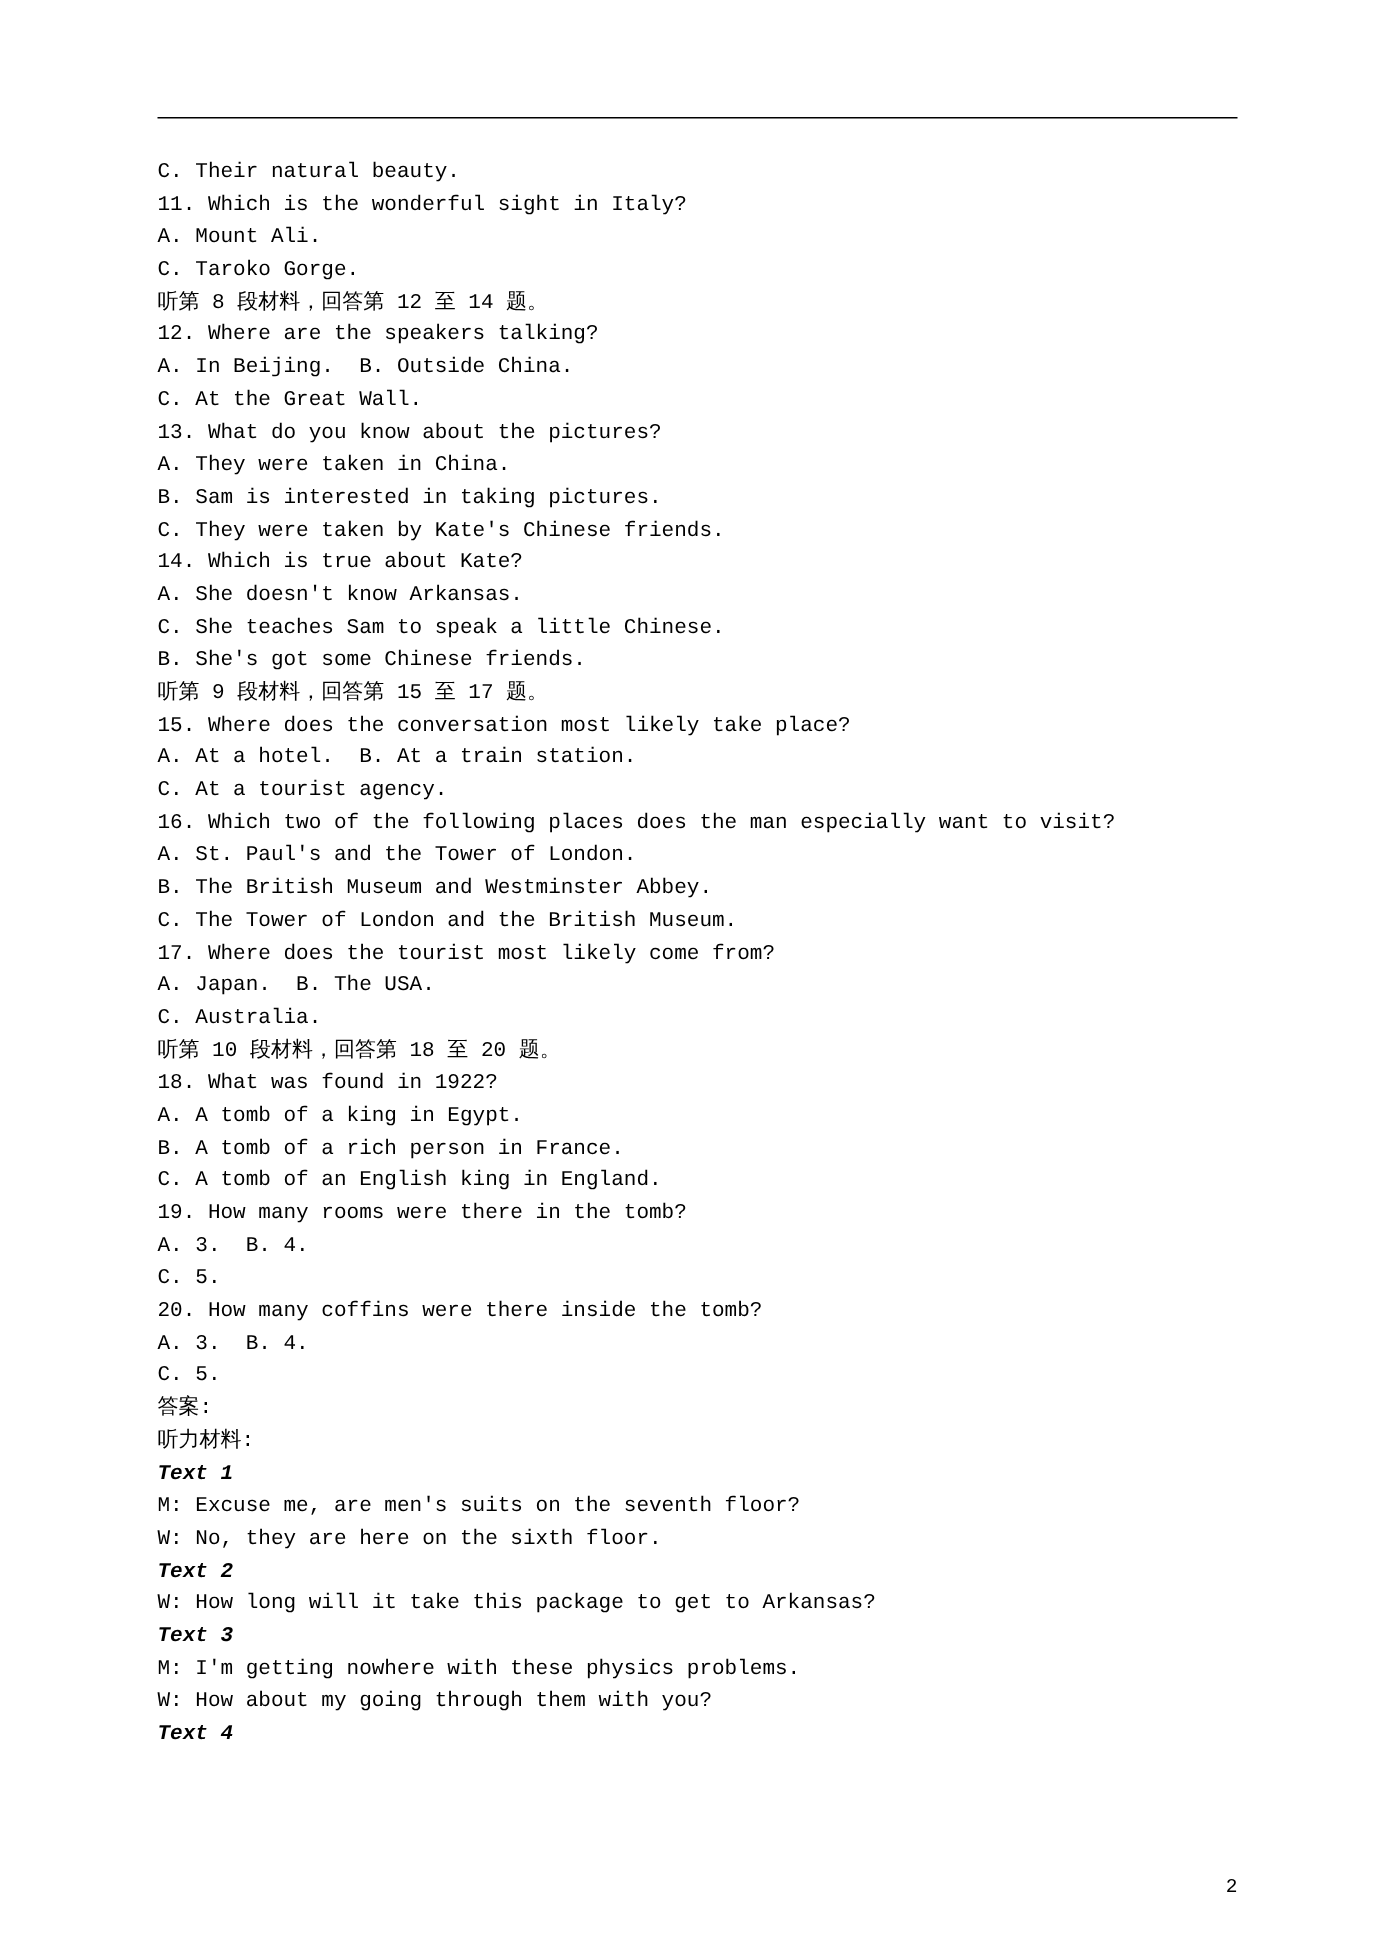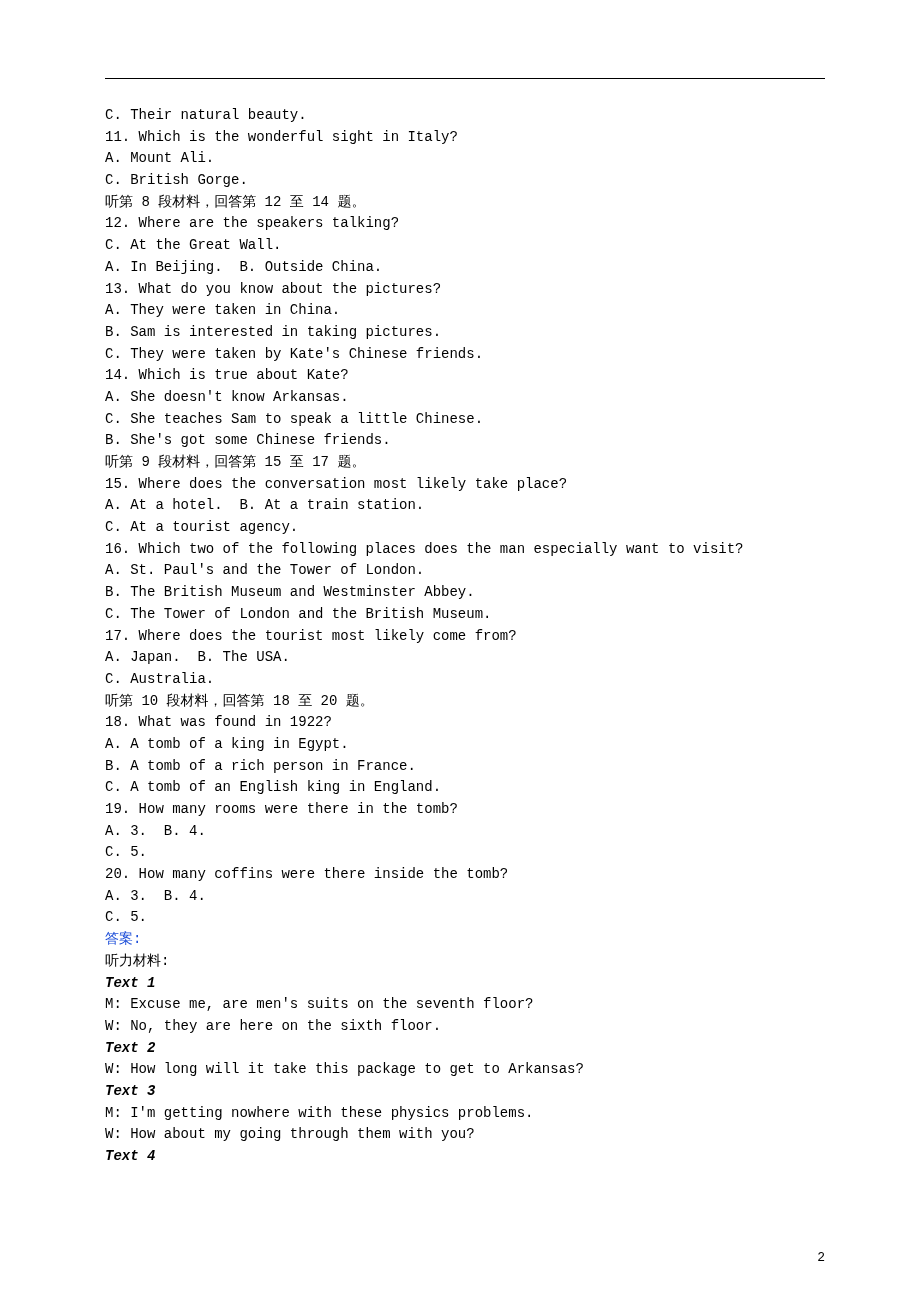--- a/index.html
+++ b/index.html
@@ -25,44 +25,44 @@
     margin: 0 0 26px 0;
   }
   .line {
     white-space: pre-wrap;
   }
   .bold {
     font-weight: bold;
     font-style: italic;
   }
   .red {
-    color: #1d4ed8;
+    color: #000000;
   }
   .page-num {
     position: absolute;
     bottom: 38px;
     right: 95px;
     font-size: 13px;
     color: #000;
   }
 </style>
 </head>
 <body>
 
 <div class="page">
   <hr class="hr-top">
   <div id="content">
       <div class="line">C. Their natural beauty.</div>
       <div class="line">11. Which is the wonderful sight in Italy?</div>
       <div class="line">A. Mount Ali.</div>
-      <div class="line">C. British Gorge.</div>
+      <div class="line">C. Taroko Gorge.</div>
       <div class="line">听第 8 段材料，回答第 12 至 14 题。</div>
       <div class="line">12. Where are the speakers talking?</div>
+      <div class="line">A. In Beijing.  B. Outside China.</div>
       <div class="line">C. At the Great Wall.</div>
-      <div class="line">A. In Beijing.  B. Outside China.</div>
       <div class="line">13. What do you know about the pictures?</div>
       <div class="line">A. They were taken in China.</div>
       <div class="line">B. Sam is interested in taking pictures.</div>
       <div class="line">C. They were taken by Kate's Chinese friends.</div>
       <div class="line">14. Which is true about Kate?</div>
       <div class="line">A. She doesn't know Arkansas.</div>
       <div class="line">C. She teaches Sam to speak a little Chinese.</div>
       <div class="line">B. She's got some Chinese friends.</div>
       <div class="line">听第 9 段材料，回答第 15 至 17 题。</div>
       <div class="line">15. Where does the conversation most likely take place?</div>

